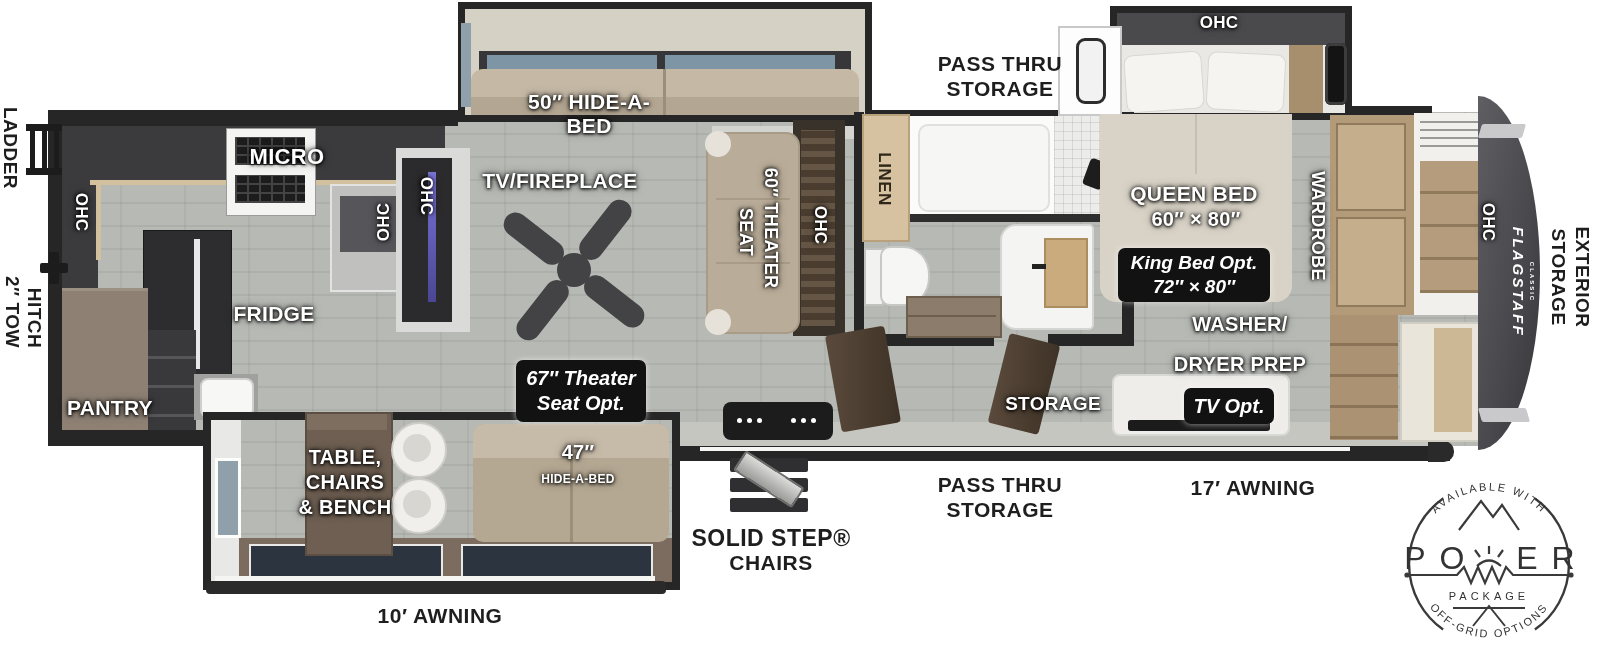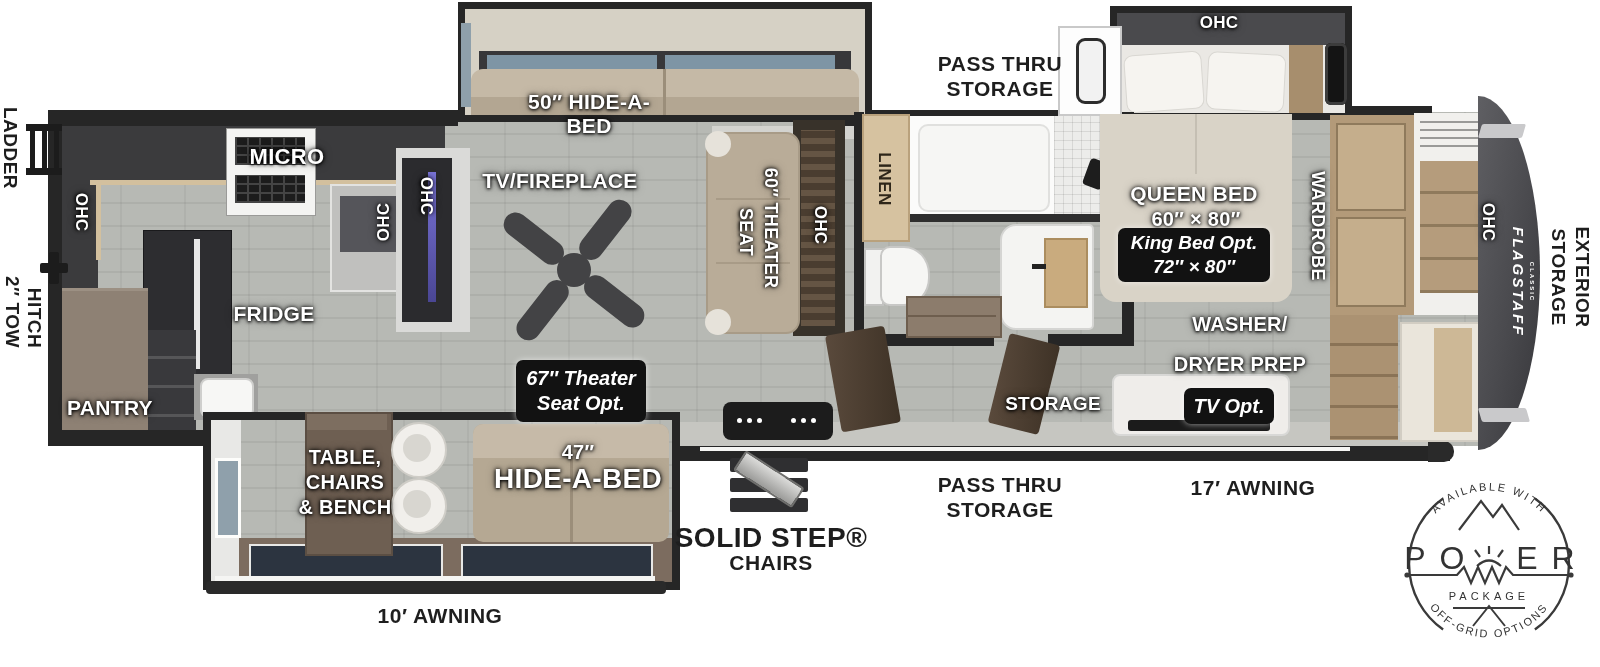--- a/index.html
+++ b/index.html
@@ -223,21 +223,21 @@
   <div class="abs" style="left:40px;top:252px;width:28px;height:32px;">
     <div class="abs" style="left:9px;top:0;width:10px;height:32px;background:#1c1c1c;border-radius:2px;"></div>
     <div class="abs" style="left:0;top:11px;width:28px;height:10px;background:#1c1c1c;border-radius:2px;"></div>
   </div>
 
   <div class="lblk vrot" style="left:10px;top:148px;font-size:19px;">LADDER</div>
   <div class="lblk vrot" style="left:12px;top:312px;font-size:19px;">2″ TOW</div>
   <div class="lblk vrot" style="left:34px;top:318px;font-size:19px;">HITCH</div>
   <div class="lblk" style="left:1000px;top:64px;font-size:21px;">PASS THRU</div>
   <div class="lblk" style="left:1000px;top:89px;font-size:21px;">STORAGE</div>
-  <div class="lblk" style="left:771px;top:538px;font-size:28px;">SOLID STEP®</div>
+  <div class="lblk" style="left:771px;top:538px;font-size:23px;">SOLID STEP®</div>
   <div class="lblk" style="left:771px;top:563px;font-size:21px;">CHAIRS</div>
   <div class="lblk" style="left:1000px;top:485px;font-size:21px;">PASS THRU</div>
   <div class="lblk" style="left:1000px;top:510px;font-size:21px;">STORAGE</div>
   <div class="lblk" style="left:1253px;top:488px;font-size:21px;">17′ AWNING</div>
   <div class="lblk" style="left:440px;top:616px;font-size:21px;">10′ AWNING</div>
   <div class="lblk vrot" style="left:1582px;top:277px;font-size:19px;">EXTERIOR</div>
   <div class="lblk vrot" style="left:1558px;top:277px;font-size:19px;">STORAGE</div>
 
   <div class="lblw" style="left:239px;top:157px;font-size:22px;margin-left:48px;">MICRO</div>
   <div class="lblw vrot" style="left:81px;top:212px;font-size:17px;">OHC</div>
@@ -257,27 +257,27 @@
   <div class="lblw" style="left:1196px;top:219px;font-size:20px;">60″ × 80″</div>
   <div class="lblw vrot" style="left:1317px;top:226px;font-size:18px;">WARDROBE</div>
   <div class="lblw" style="left:1240px;top:324px;font-size:20px;">WASHER/</div>
   <div class="lblw" style="left:1240px;top:364px;font-size:20px;">DRYER PREP</div>
   <div class="lblw" style="left:1053px;top:404px;font-size:19px;">STORAGE</div>
   <div class="lblw vrot" style="left:1488px;top:222px;font-size:17px;">OHC</div>
   <div class="lblw" style="left:345px;top:457px;font-size:20px;">TABLE,</div>
   <div class="lblw" style="left:345px;top:482px;font-size:20px;">CHAIRS</div>
   <div class="lblw" style="left:345px;top:507px;font-size:20px;">&amp; BENCH</div>
   <div class="lblw" style="left:578px;top:452px;font-size:20px;">47″</div>
-  <div class="lblw" style="left:578px;top:479px;font-size:28px;text-align:right;">HIDE-A-BED</div>
+  <div class="lblw" style="left:578px;top:479px;font-size:12px;text-align:right;">HIDE-A-BED</div>
 
   <div class="opt" style="left:516px;top:360px;width:130px;height:62px;font-size:20px;">
     <span>67″ Theater</span>
     <span>Seat Opt.</span>
   </div>
-  <div class="opt" style="left:1118px;top:228px;width:152px;height:54px;font-size:19px;">
+  <div class="opt" style="left:1118px;top:248px;width:152px;height:54px;font-size:19px;">
     <span>King Bed Opt.</span>
     <span>72″ × 80″</span>
   </div>
   <div class="opt" style="left:1184px;top:388px;width:90px;height:36px;font-size:20px;">
     <span>TV Opt.</span>
   </div>
 
   <div class="lblw vrot" style="left:1518px;top:282px;font-size:15px;font-style:italic;letter-spacing:2.5px;text-shadow:none;">FLAGSTAFF</div>
   <div class="lblw vrot" style="left:1532px;top:282px;font-size:6px;letter-spacing:2px;text-shadow:none;">CLASSIC</div>
 

